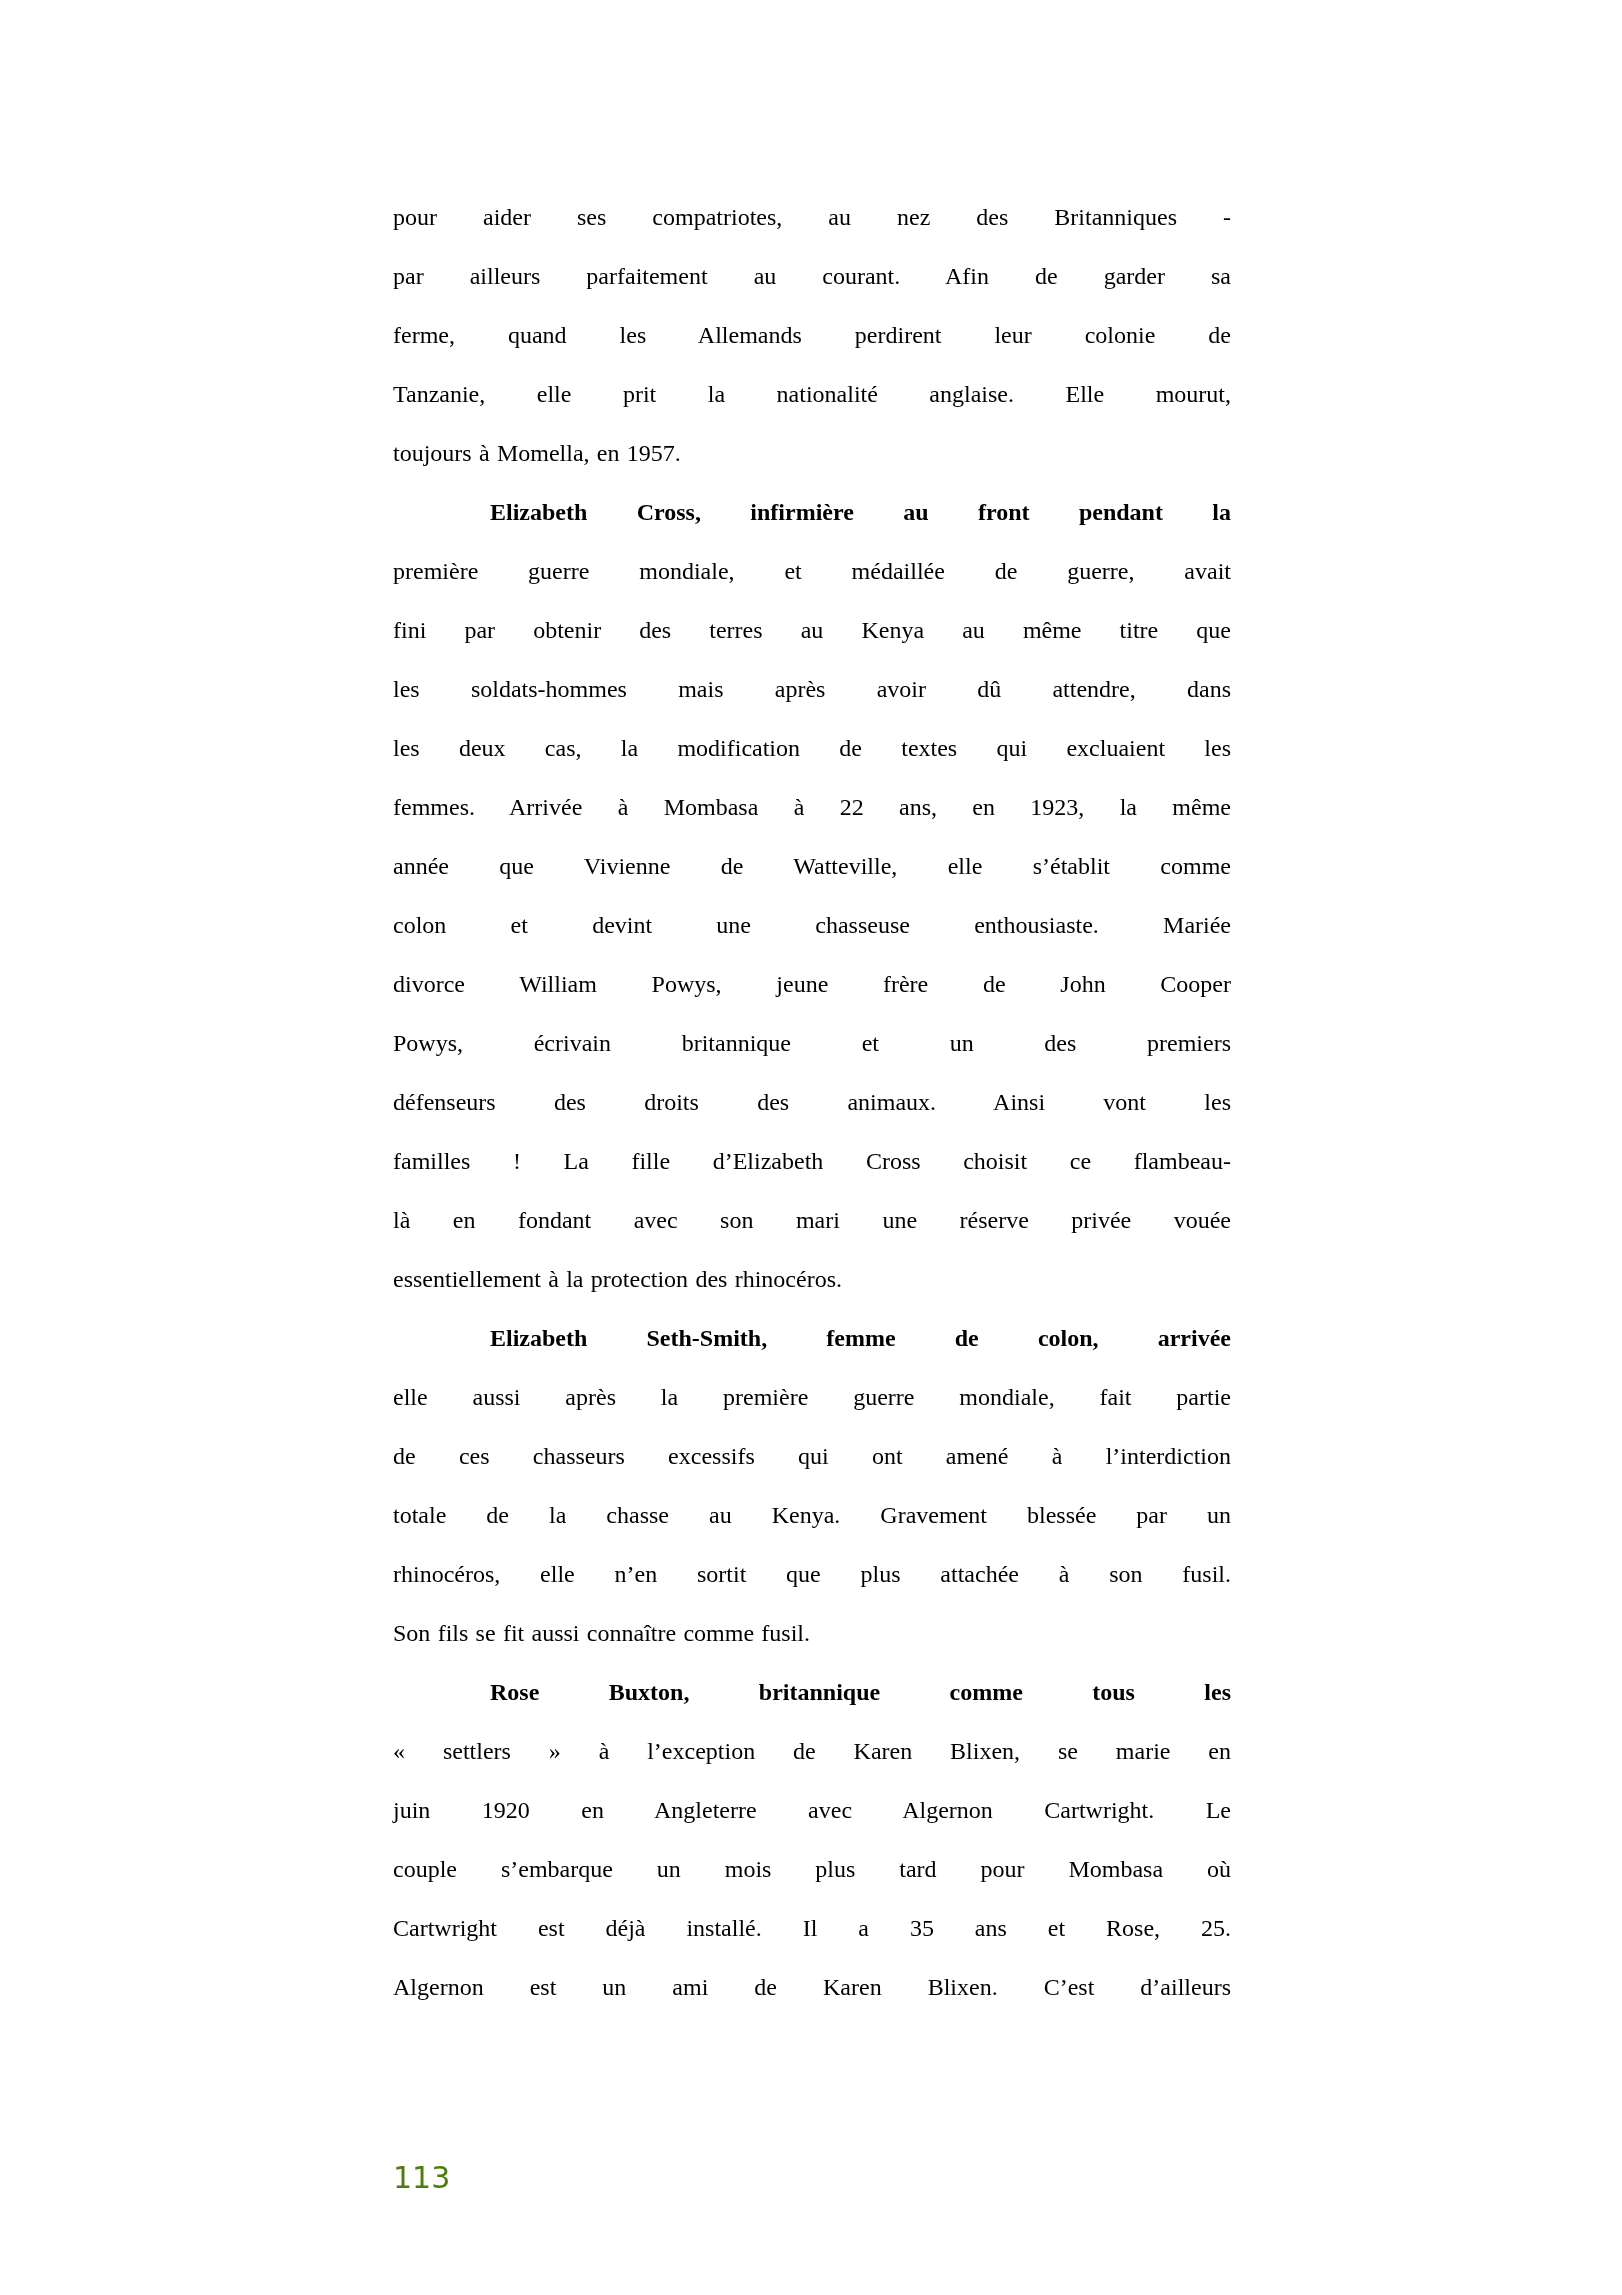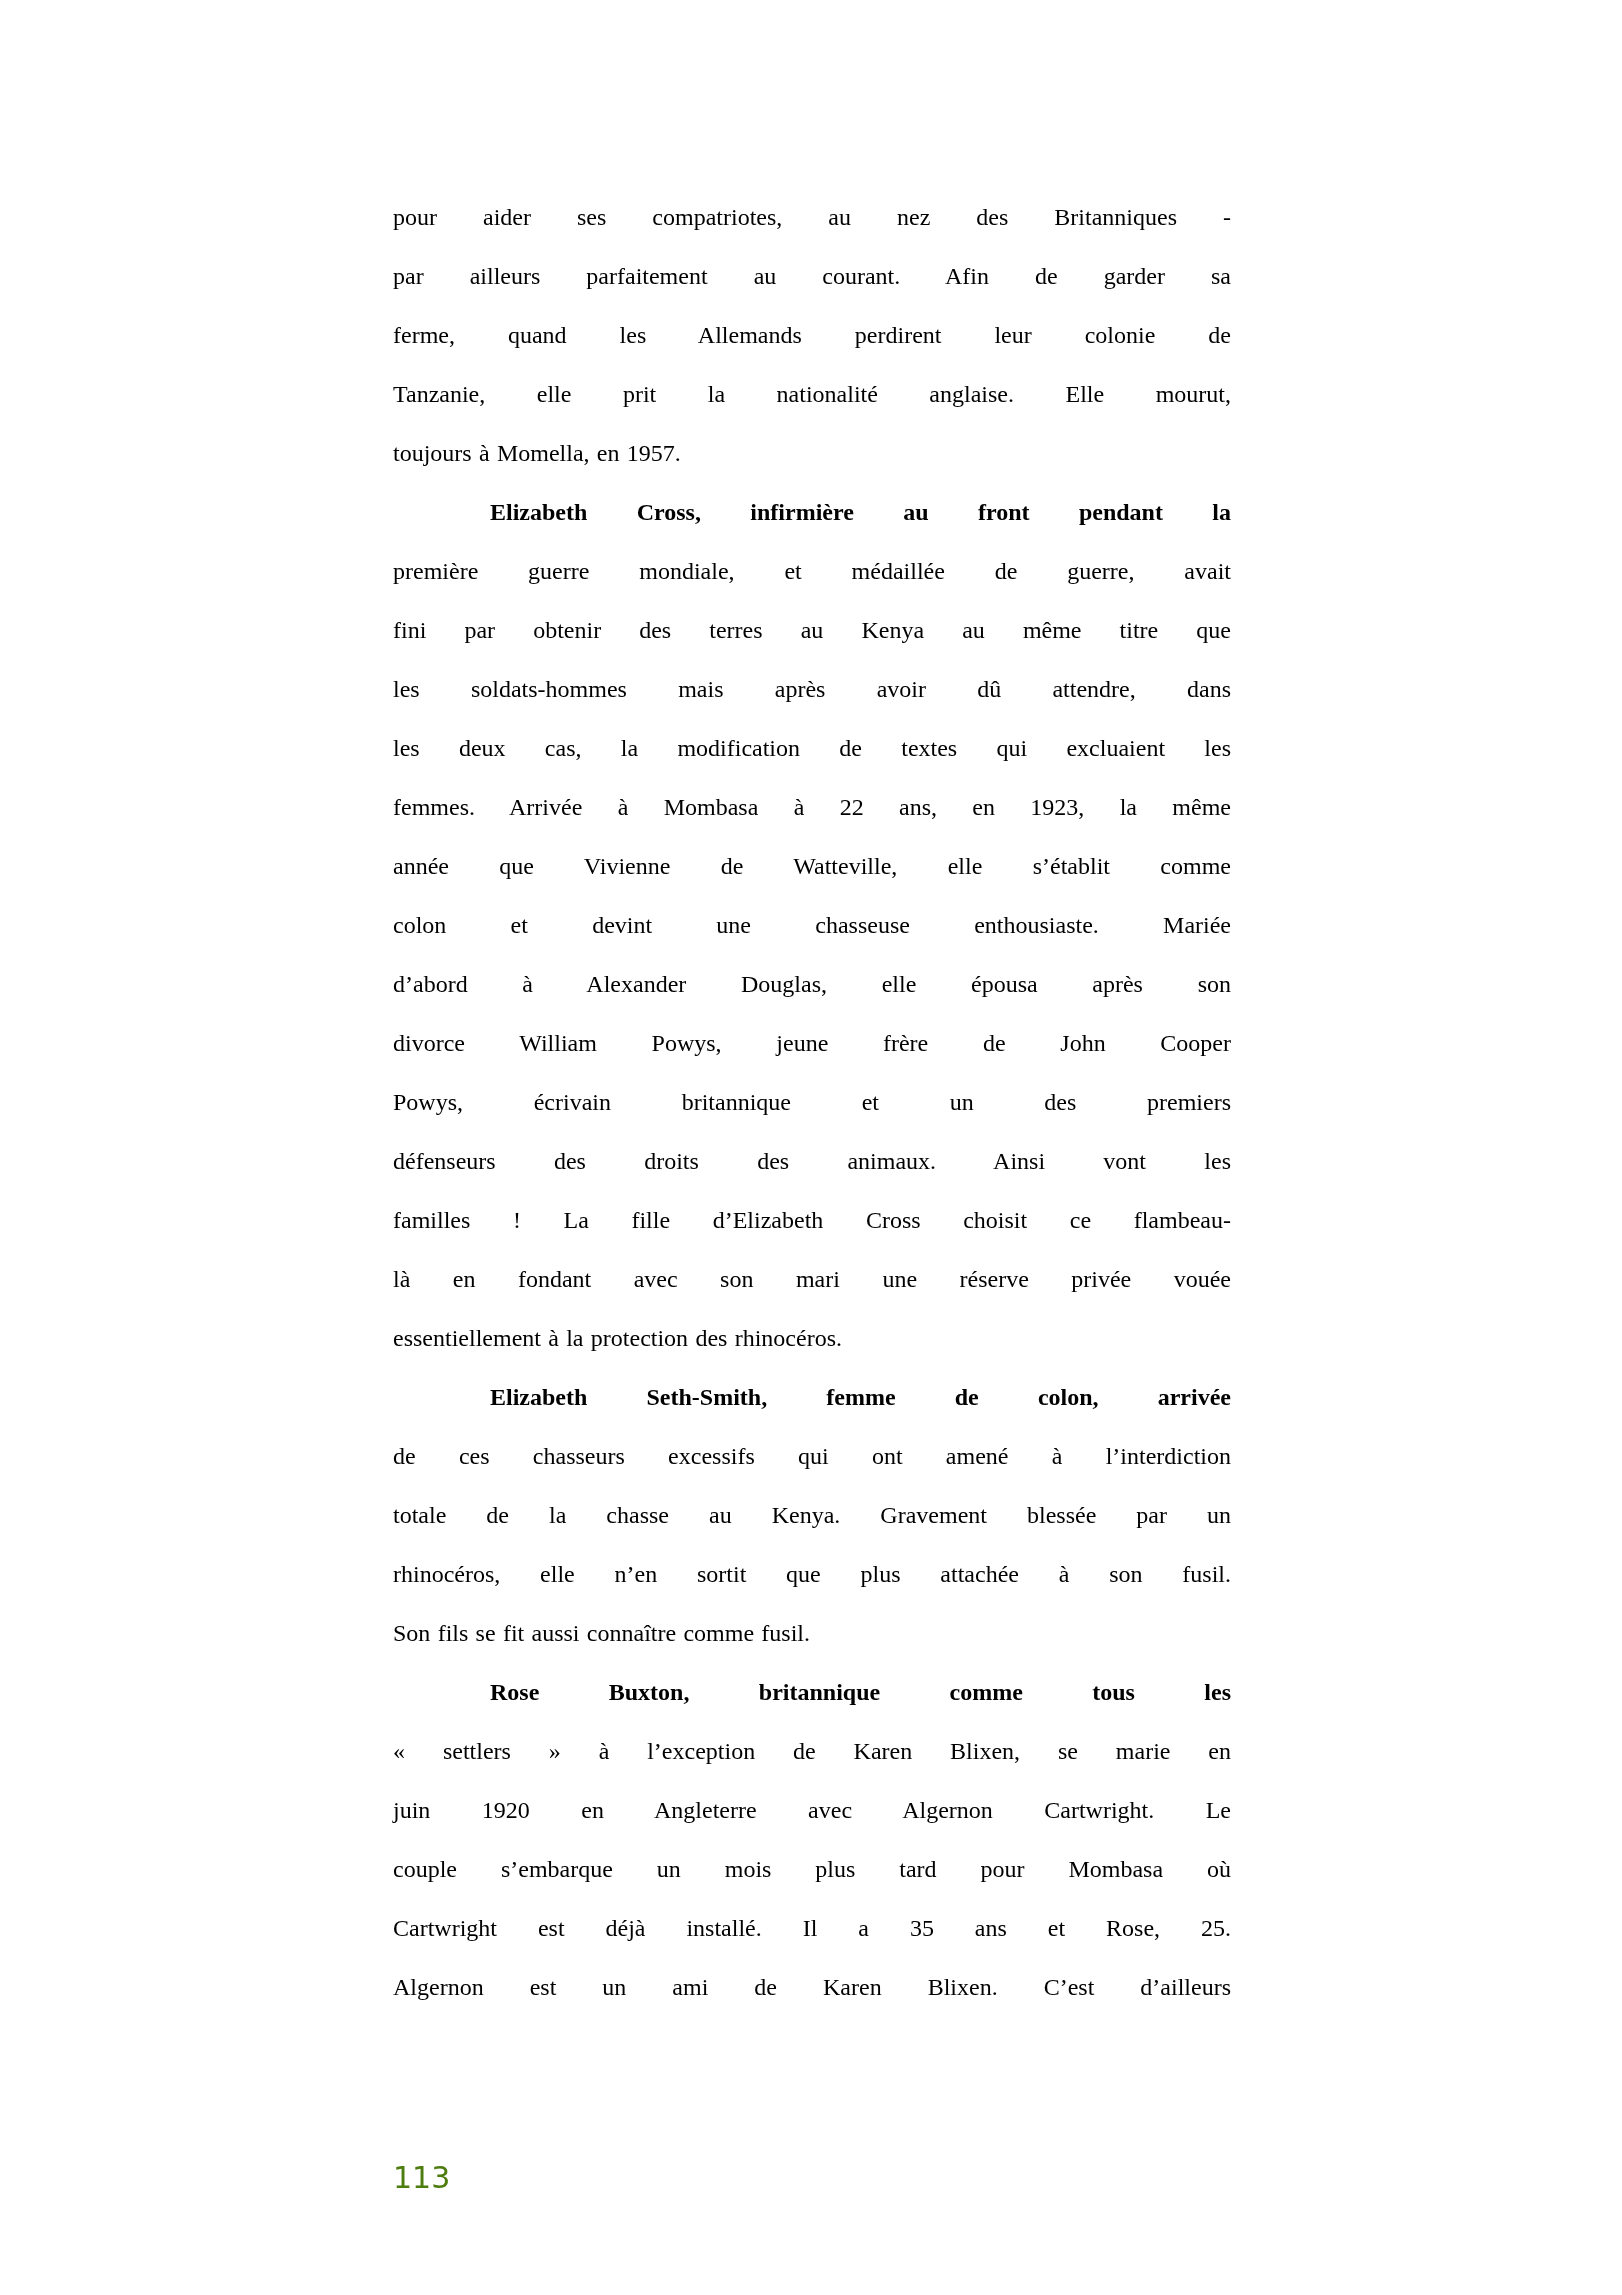--- a/index.html
+++ b/index.html
@@ -61,28 +61,28 @@
       <div class="line">Tanzanie, elle prit la nationalité anglaise. Elle mourut,</div>
       <div class="line para-end">toujours à Momella, en 1957.</div>
       <div class="line indent">Elizabeth Cross, infirmière au front pendant la</div>
       <div class="line">première guerre mondiale, et médaillée de guerre, avait</div>
       <div class="line">fini par obtenir des terres au Kenya au même titre que</div>
       <div class="line">les soldats-hommes mais après avoir dû attendre, dans</div>
       <div class="line">les deux cas, la modification de textes qui excluaient les</div>
       <div class="line">femmes. Arrivée à Mombasa à 22 ans, en 1923, la même</div>
       <div class="line">année que Vivienne de Watteville, elle s’établit comme</div>
       <div class="line">colon et devint une chasseuse enthousiaste. Mariée</div>
-      <div class="line">d’abord à Alexander Douglas, elle épousa après son</div>
       <div class="line">divorce William Powys, jeune frère de John Cooper</div>
       <div class="line">Powys, écrivain britannique et un des premiers</div>
       <div class="line">défenseurs des droits des animaux. Ainsi vont les</div>
       <div class="line">familles ! La fille d’Elizabeth Cross choisit ce flambeau-</div>
       <div class="line">là en fondant avec son mari une réserve privée vouée</div>
       <div class="line para-end">essentiellement à la protection des rhinocéros.</div>
       <div class="line indent">Elizabeth Seth-Smith, femme de colon, arrivée</div>
+      <div class="line">elle aussi après la première guerre mondiale, fait partie</div>
       <div class="line">de ces chasseurs excessifs qui ont amené à l’interdiction</div>
       <div class="line">totale de la chasse au Kenya. Gravement blessée par un</div>
       <div class="line">rhinocéros, elle n’en sortit que plus attachée à son fusil.</div>
       <div class="line para-end">Son fils se fit aussi connaître comme fusil.</div>
       <div class="line indent">Rose Buxton, britannique comme tous les</div>
       <div class="line">« settlers » à l’exception de Karen Blixen, se marie en</div>
       <div class="line">juin 1920 en Angleterre avec Algernon Cartwright. Le</div>
       <div class="line">couple s’embarque un mois plus tard pour Mombasa où</div>
       <div class="line">Cartwright est déjà installé. Il a 35 ans et Rose, 25.</div>
       <div class="line">Algernon est un ami de Karen Blixen. C’est d’ailleurs</div>

